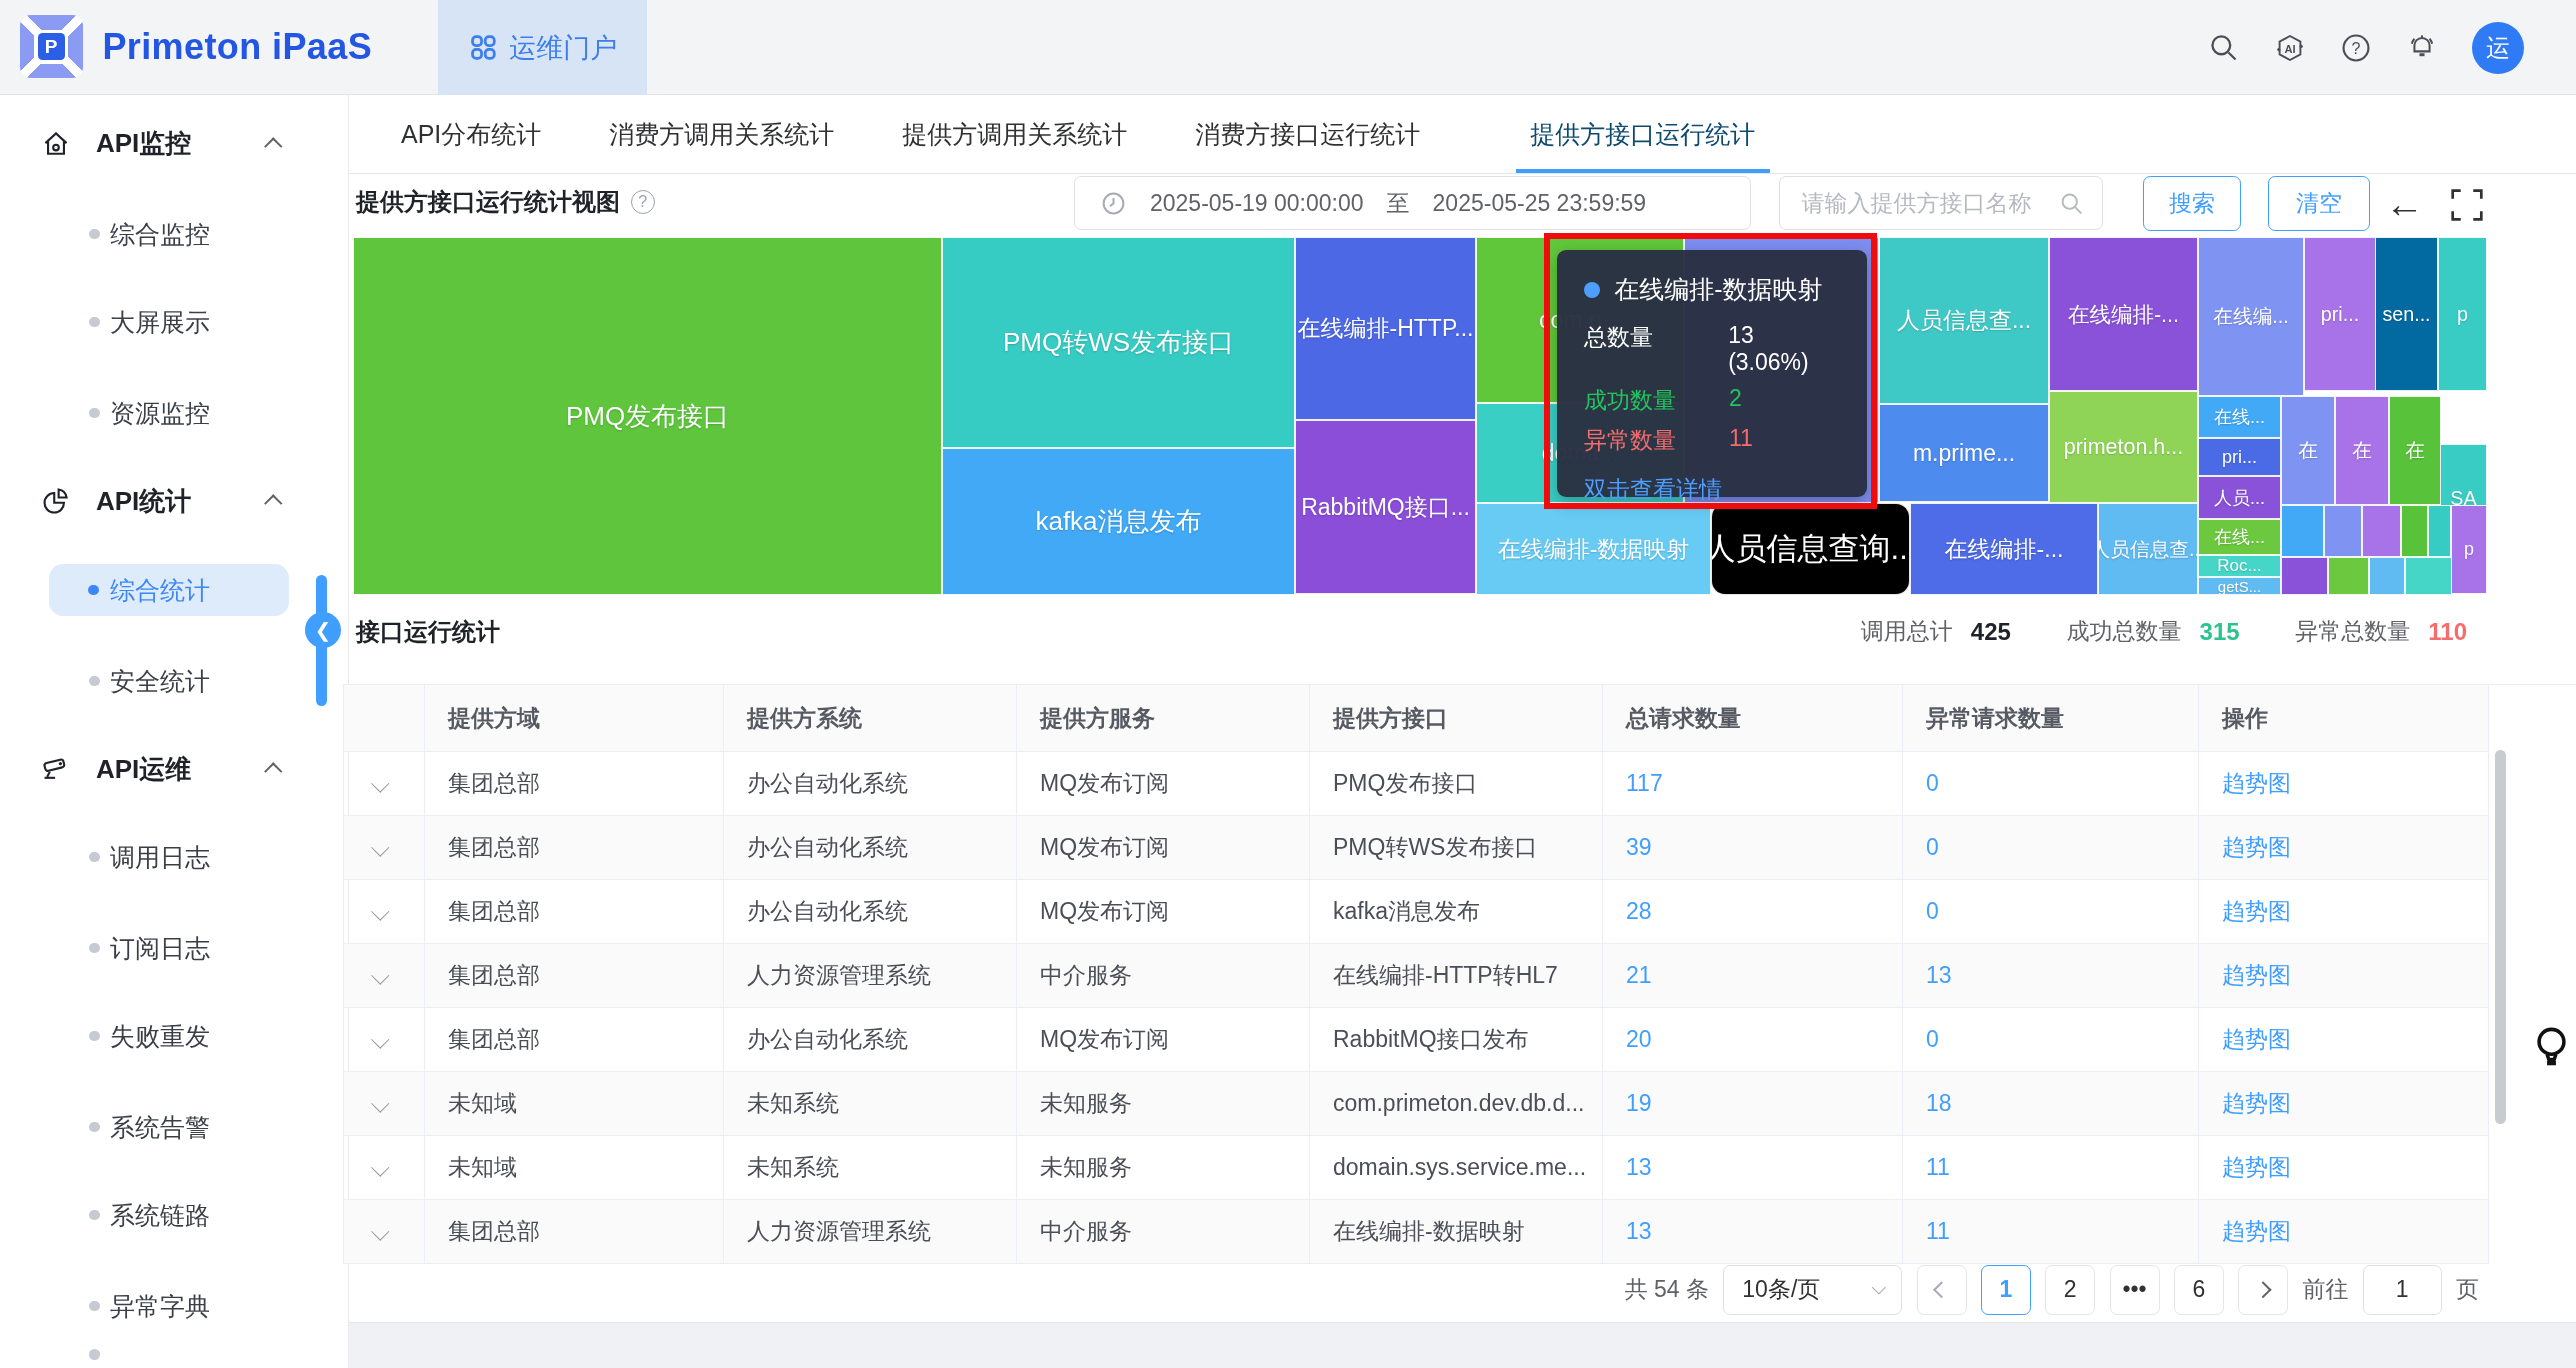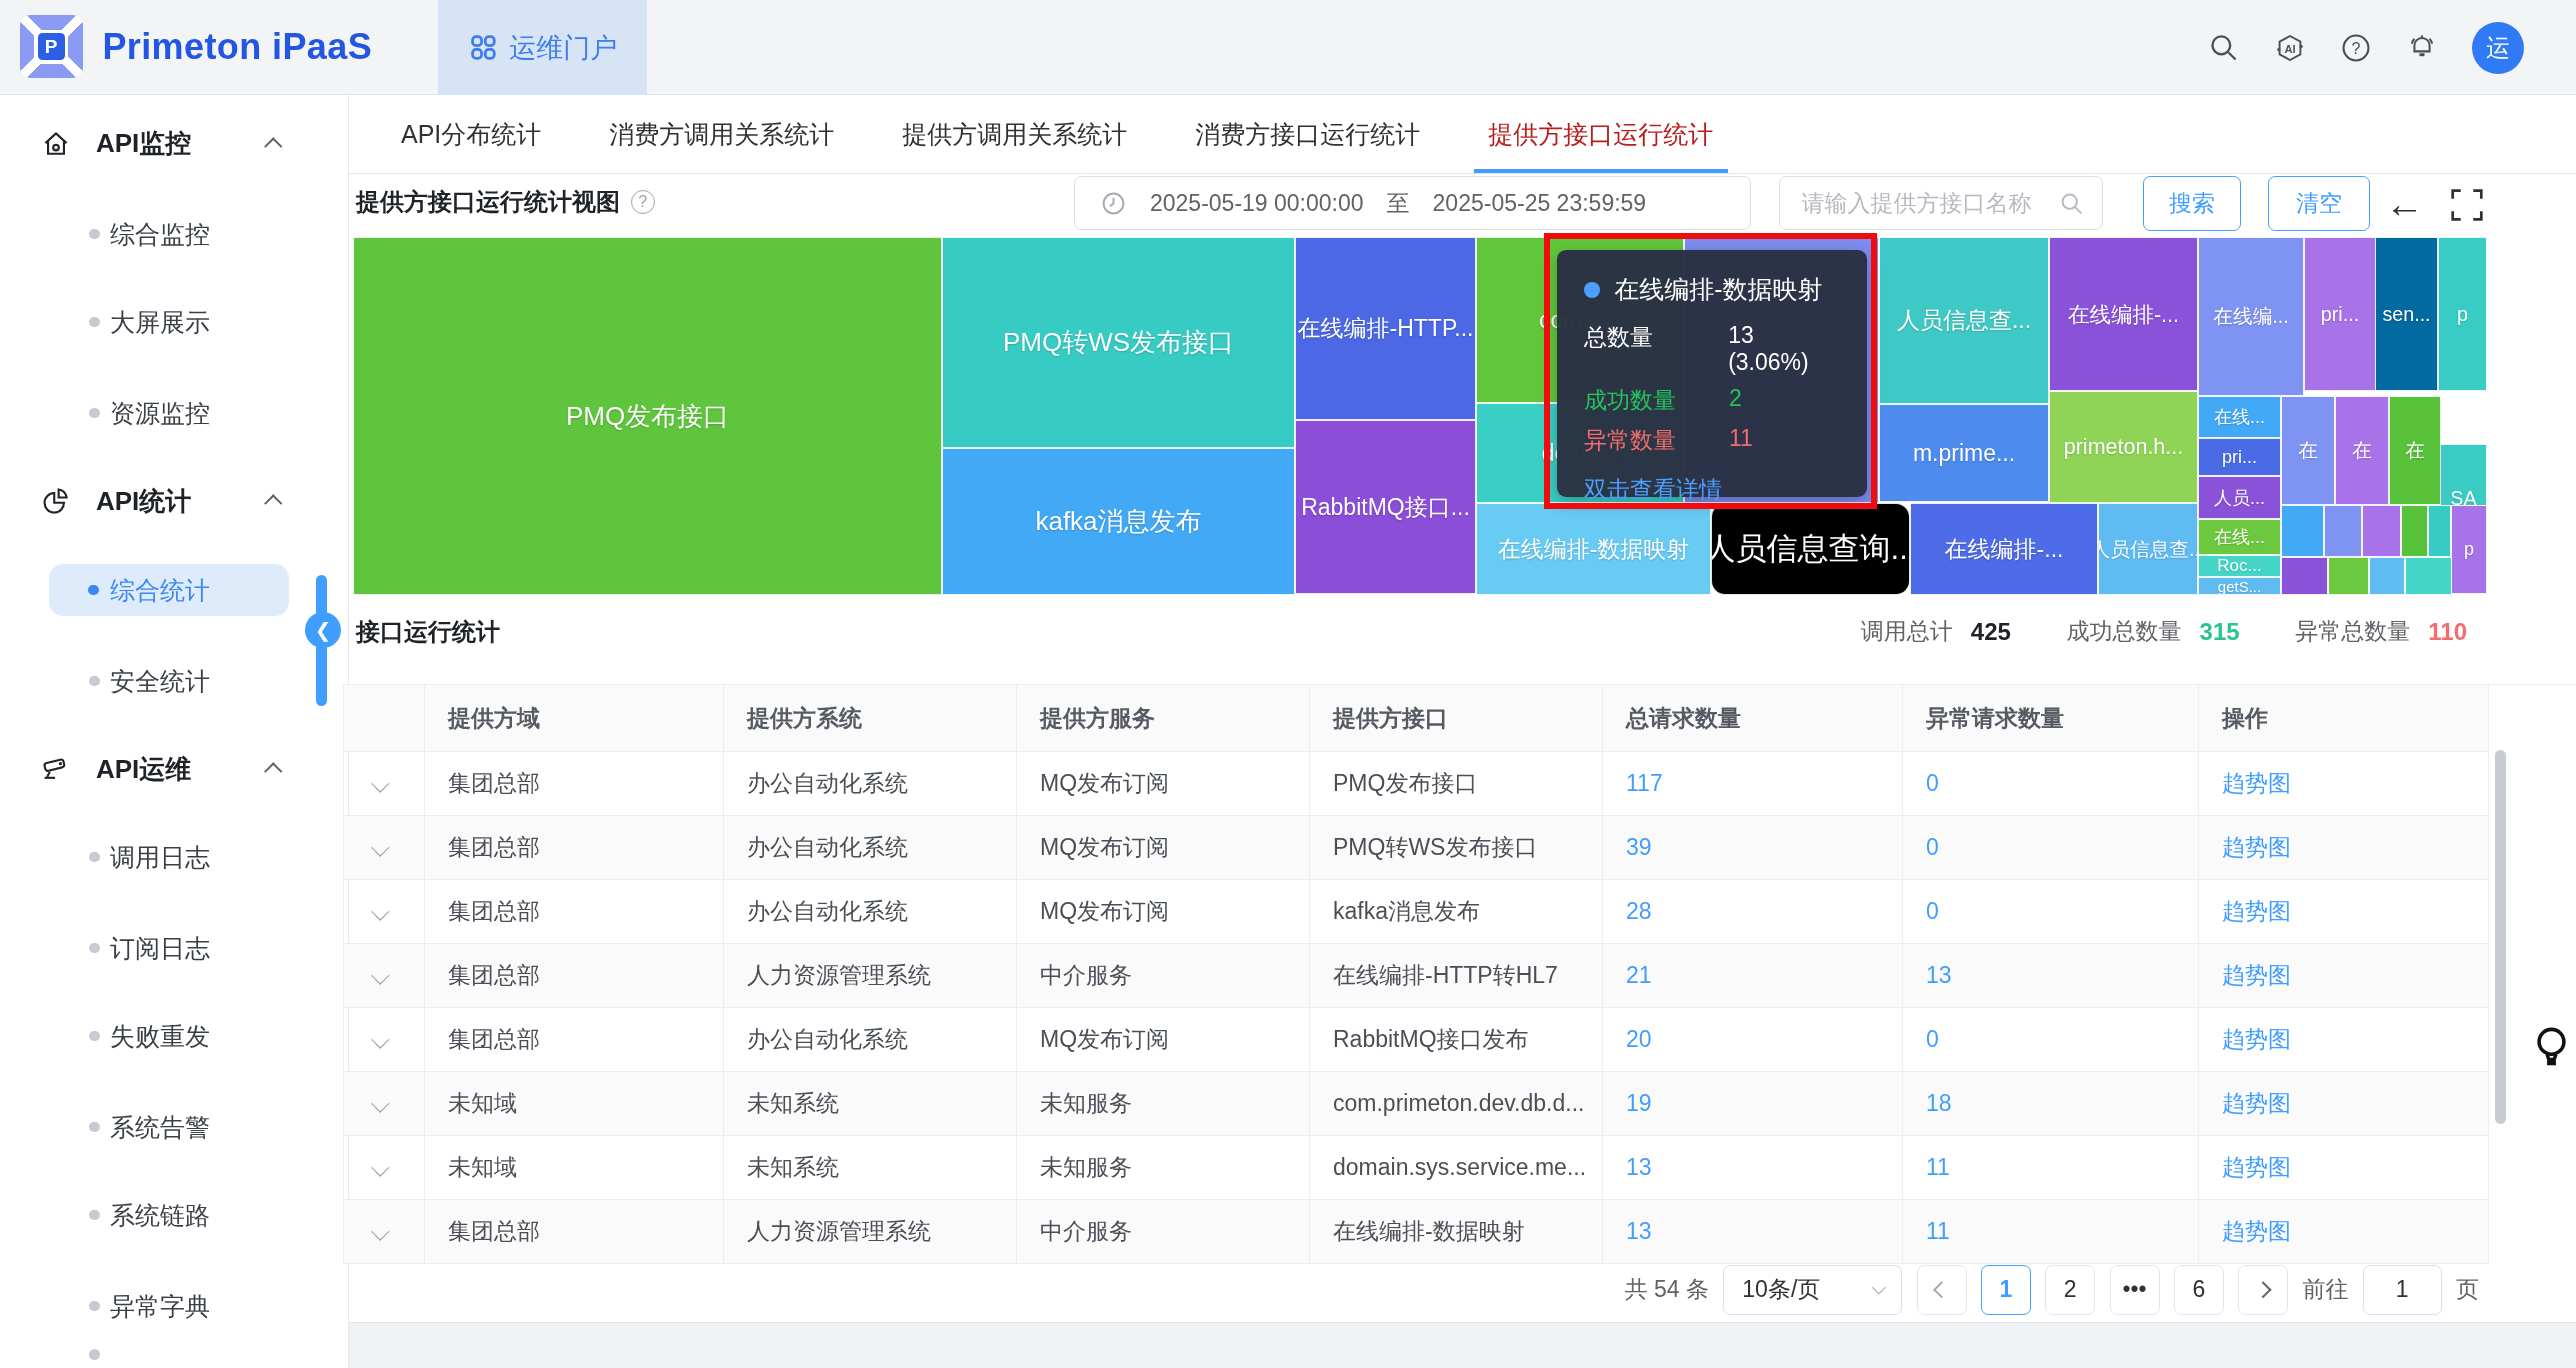--- a/index.html
+++ b/index.html
@@ -35,21 +35,21 @@
   .side-active { left:49px; width:240px; height:52px; background:#DDEBFB; border-radius:14.3px; }
   .side-active .item-dot { left:39px; background:#3D87F5; }
   .side-active .item-label { left:61px; color:#3D87F5; }
   .collapse-bar { position:absolute; left:316px; top:480px; width:10.7px; height:131px; border-radius:5.4px; background:#409EFF; }
   .collapse-handle { position:absolute; left:305px; top:517px; width:36px; height:36px; border-radius:50%; background:#409EFF; color:#fff; font-size:19.7px; display:flex; align-items:center; justify-content:center; }
   .partial-dot { position:absolute; left:89px; top:1254px; width:10.7px; height:10.7px; border-radius:50%; background:#C6CAD2; }
 
   
   .tabbar { position:absolute; left:349px; right:0; top:95px; height:79px; background:#fff; border-bottom:0.9px solid #E4E7ED; display:flex; align-items:stretch; padding-left:52px; gap:68px; }
   .tab { position:relative; display:flex; align-items:center; font-size:25px; color:#303133; }
-  .tab.active { color:#b91c1c; }
+  .tab.active { color:#0c4a6e;margin-left:42px; }
   .tab.active::after { content:''; position:absolute; left:-14.3px; right:-14.3px; bottom:0; height:4.5px; background:#409EFF; }
 
   
   .view-title { position:absolute; left:356px; top:175px; height:54px; display:flex; align-items:center; gap:10.7px; font-size:24px; font-weight:bold; color:#1F2329; }
   .help-circle { width:24px; height:24px; border-radius:50%; border:1.8px solid #9DA3AB; color:#9DA3AB; font-size:16px; font-weight:normal; display:flex; align-items:center; justify-content:center; }
   .date-box { position:absolute; left:1074px; top:176px; width:677px; height:54px; border:1.8px solid #DCDFE6; border-radius:7.2px; background:#fff; display:flex; align-items:center; gap:23px; padding:0 25px; font-size:23px; color:#606266; }
   .search-box { position:absolute; left:1779px; top:176px; width:324px; height:54px; border:1.8px solid #DCDFE6; border-radius:7.2px; background:#fff; display:flex; align-items:center; justify-content:space-between; padding:0 18px 0 21.5px; }
   .search-box .ph { font-size:23px; color:#B6B9C0; }
   .btn-outline { position:absolute; top:176px; height:55px; border:1.8px solid #409EFF; border-radius:7.2px; background:#fff; color:#409EFF; font-size:23px; display:flex; align-items:center; justify-content:center; }
   .btn-search { left:2143px; width:98px; }

